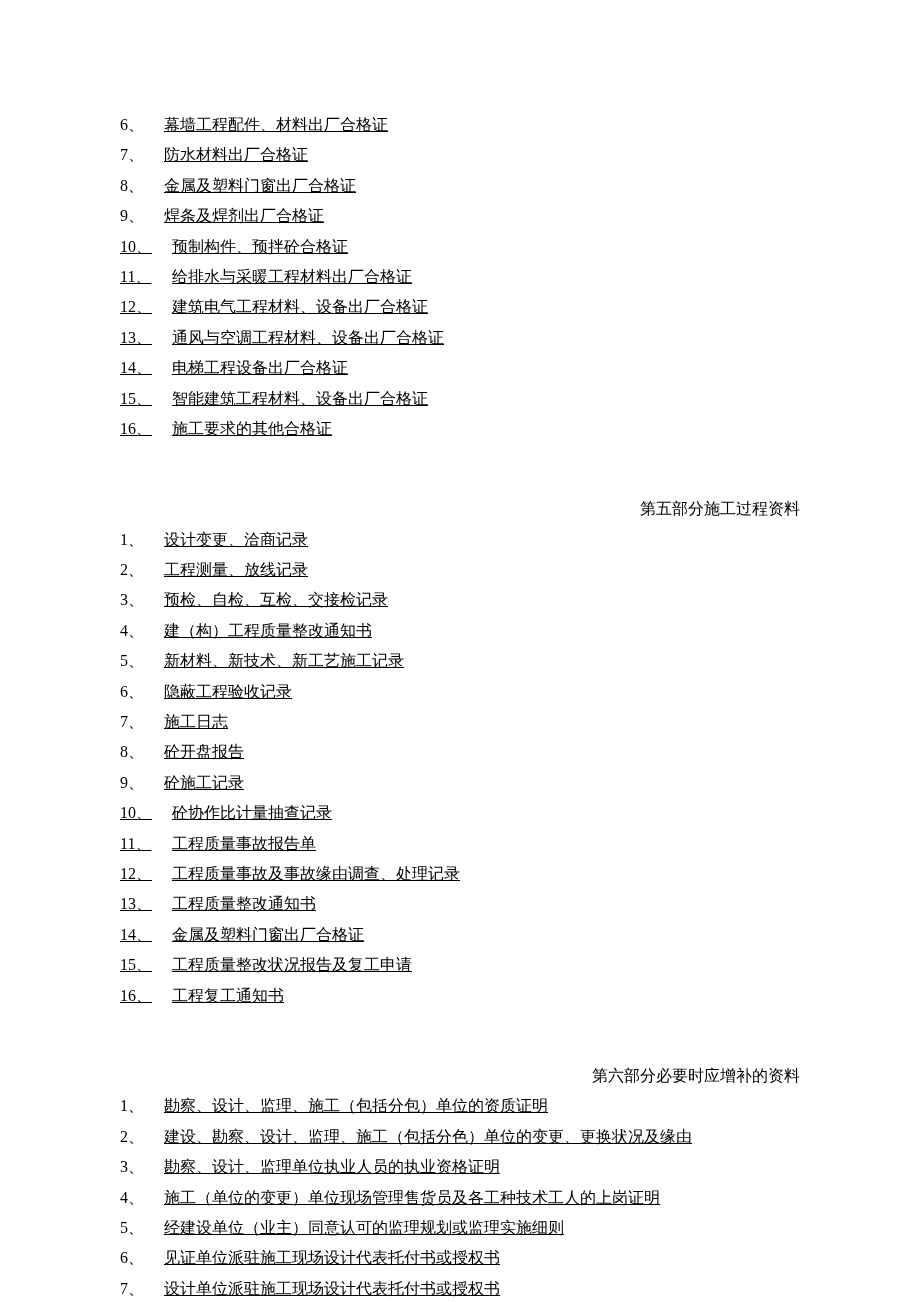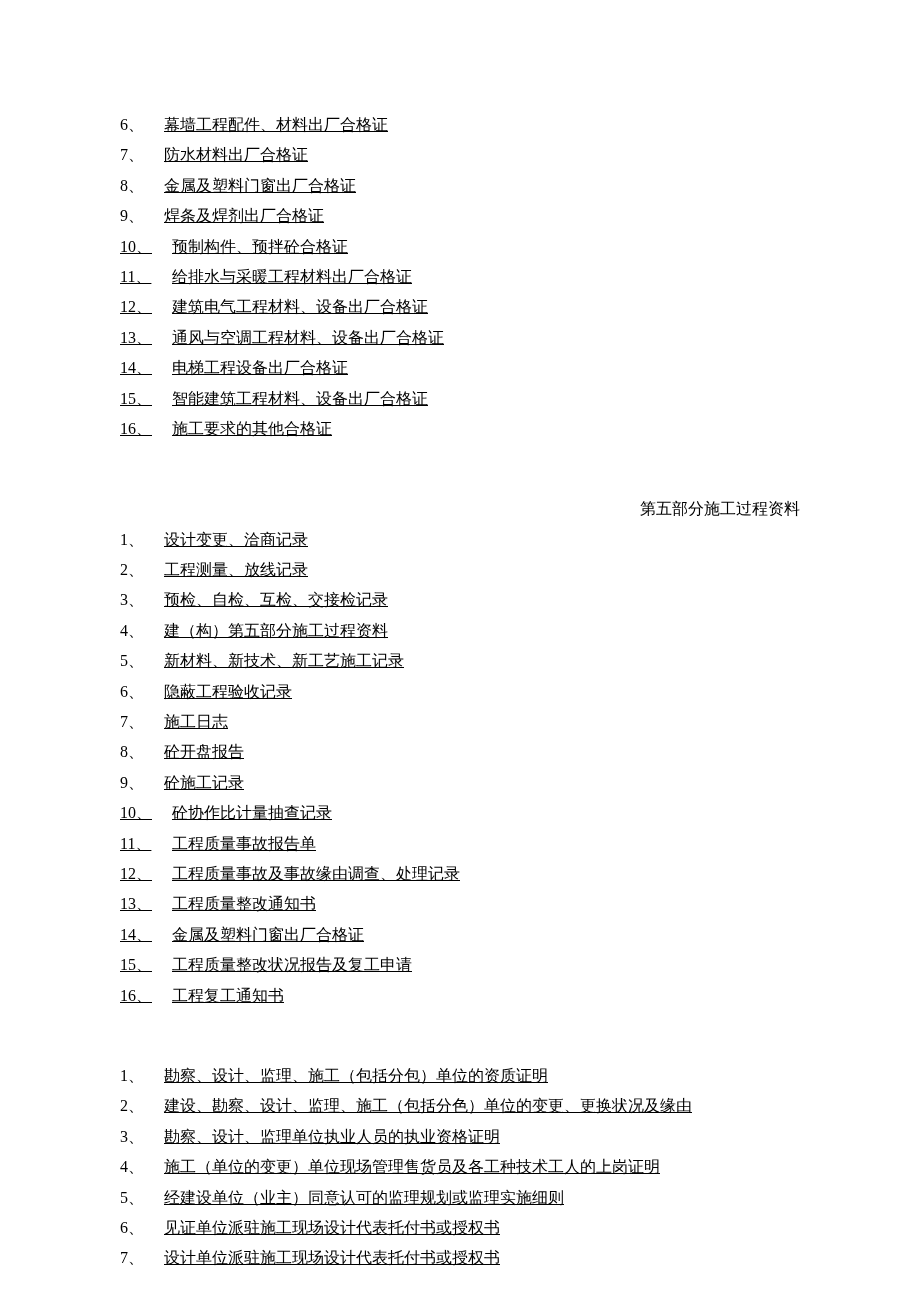--- a/index.html
+++ b/index.html
@@ -100,21 +100,21 @@
   <div class="item">
     <span class="item-number">2、</span>
     <span class="item-text">工程测量、放线记录</span>
   </div>
   <div class="item">
     <span class="item-number">3、</span>
     <span class="item-text">预检、自检、互检、交接检记录</span>
   </div>
   <div class="item">
     <span class="item-number">4、</span>
-    <span class="item-text">建（构）第五部分施工过程资料</span>
+    <span class="item-text">建（构）工程质量整改通知书</span>
   </div>
   <div class="item">
     <span class="item-number">5、</span>
     <span class="item-text">新材料、新技术、新工艺施工记录</span>
   </div>
   <div class="item">
     <span class="item-number">6、</span>
     <span class="item-text">隐蔽工程验收记录</span>
   </div>
   <div class="item">
@@ -153,20 +153,21 @@
     <span class="item-number wide">15、</span>
     <span class="item-text">工程质量整改状况报告及复工申请</span>
   </div>
   <div class="item">
     <span class="item-number wide">16、</span>
     <span class="item-text">工程复工通知书</span>
   </div>
 </div>
 
 <div class="section">
+  <div class="section-title">第六部分必要时应增补的资料</div>
   <div class="item">
     <span class="item-number">1、</span>
     <span class="item-text">勘察、设计、监理、施工（包括分包）单位的资质证明</span>
   </div>
   <div class="item">
     <span class="item-number">2、</span>
     <span class="item-text">建设、勘察、设计、监理、施工（包括分色）单位的变更、更换状况及缘由</span>
   </div>
   <div class="item">
     <span class="item-number">3、</span>

